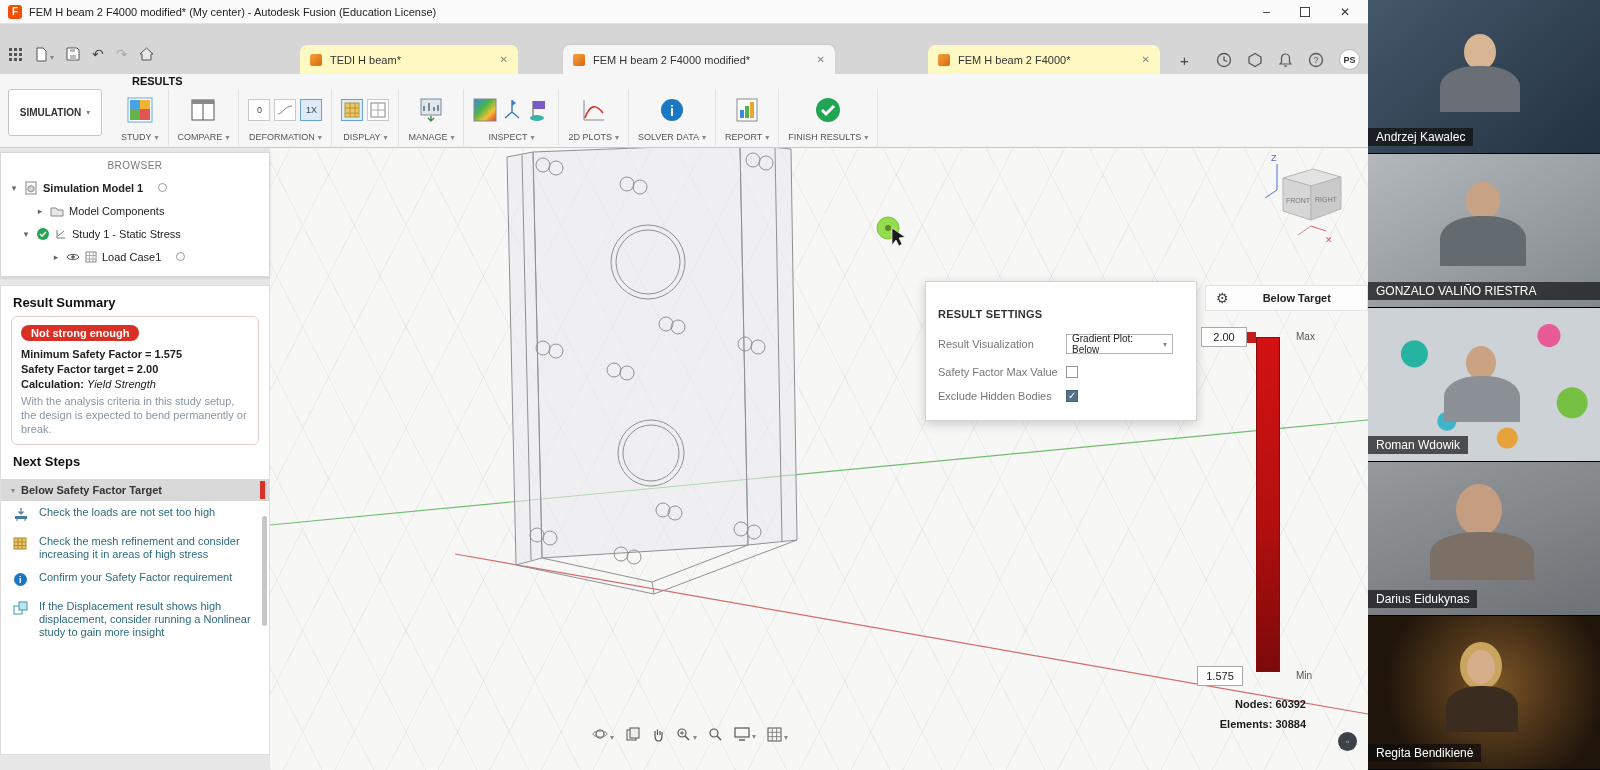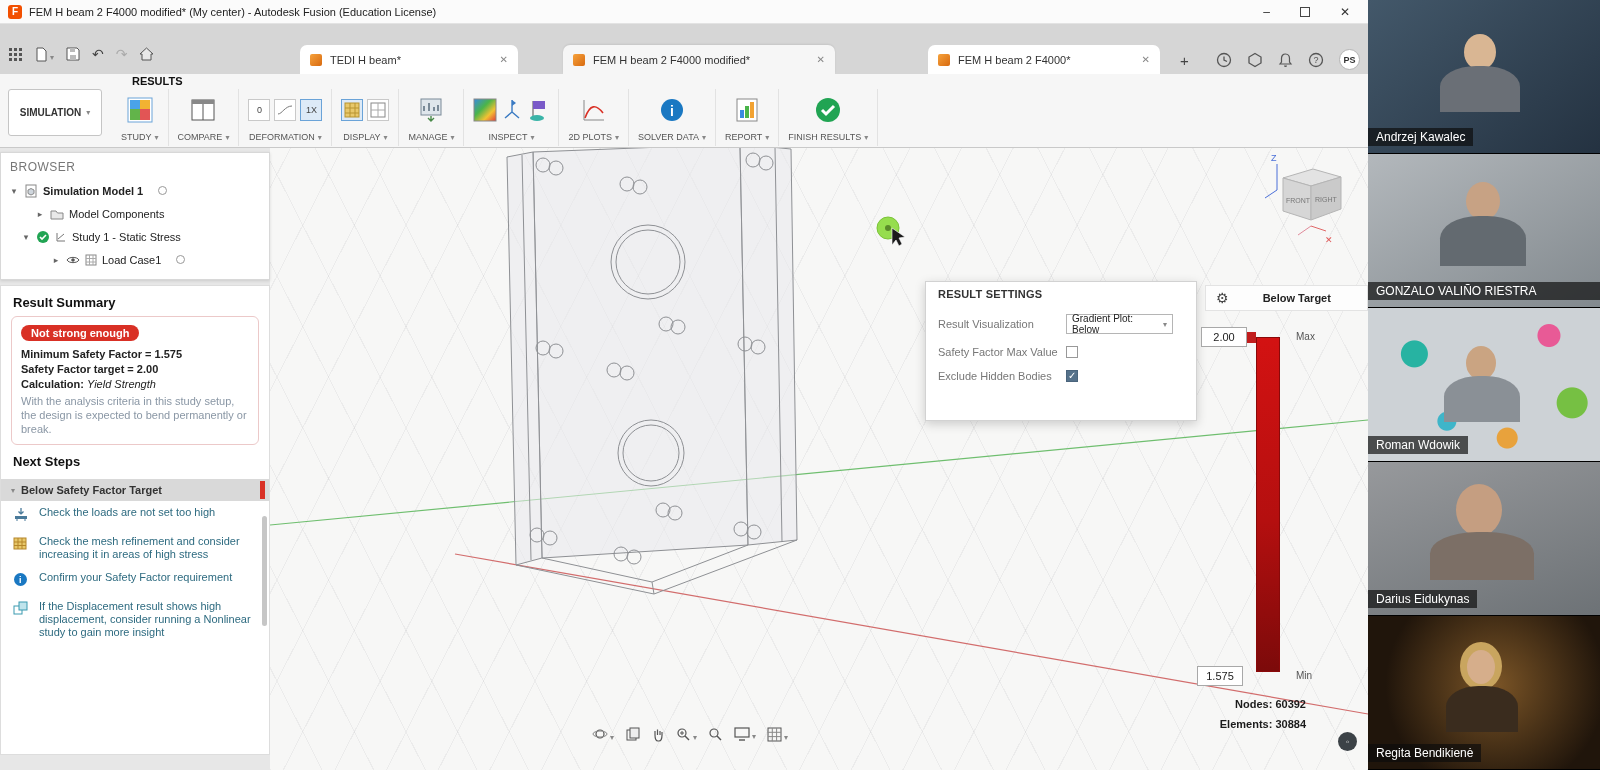--- a/index.html
+++ b/index.html
@@ -15,21 +15,21 @@
   .app-logo { width:14px; height:14px; background:#f24f00; border-radius:3px; color:#fff;
     font-size:10px; font-weight:bold; display:flex; align-items:center; justify-content:center; }
   .title { font-size:11px; color:#222; }
   .wincontrols { margin-left:auto; display:flex; align-items:center; gap:30px; padding-right:10px; color:#333; }
   .winbtn { font-size:12px; line-height:12px; }
   .maxbtn { width:10px; height:10px; border:1px solid #444; display:inline-block; }
 
   .tabstrip { position:relative; height:50px; background:#d6d6d6; }
   .qat { position:absolute; left:8px; top:22px; display:flex; gap:12px; align-items:center; color:#444; }
   .qat svg { display:block; }
-  .doctab { position:absolute; bottom:0; height:29px; background:#ffffff;
+  .doctab { position:absolute; bottom:0; height:29px; background:#fef9c3;
     border-radius:7px 7px 0 0; display:flex; align-items:center; gap:8px; padding:0 10px;
     font-size:11px; color:#333; }
   .doctab.active { background:#f6f6f6; box-shadow:0 -1px 2px rgba(0,0,0,.08); }
   .tab-close { margin-left:auto; color:#888; font-size:10px; }
   .cube-ico { width:12px; height:12px; background:linear-gradient(135deg,#f6a23c,#d86a10);
     border-radius:2px; flex:0 0 12px; }
   .newtab { position:absolute; bottom:5px; left:1180px; font-size:15px; color:#444; }
   .strip-icons { position:absolute; right:8px; bottom:4px; display:flex; gap:15px; align-items:center; color:#555; }
   .avatar { width:21px; height:21px; border-radius:50%; background:#fff; border:1px solid #b5b5b5;
     font-size:9px; font-weight:bold; color:#333; display:flex; align-items:center; justify-content:center; }
@@ -54,21 +54,21 @@
   .workarea { position:relative; height:622px; background:#e7e7e7; overflow:hidden; }
   .viewport { position:absolute; left:270px; top:0; width:1098px; height:622px; background:#f7f7f6; overflow:hidden; }
   .vgrid { position:absolute; inset:0;
     background-image:
       repeating-linear-gradient(63deg, rgba(120,120,130,.09) 0 1px, transparent 1px 46px),
       repeating-linear-gradient(-63deg, rgba(120,120,130,.09) 0 1px, transparent 1px 46px); }
   svg.overlay { position:absolute; inset:0; }
 
   .dialog { position:absolute; left:655px; top:133px; width:272px; height:140px; background:#fff;
     border:1px solid #d2d2d2; box-shadow:0 3px 10px rgba(0,0,0,.18); }
-  .dialog-title { padding:6px 12px 8px; font-weight:bold; font-size:11px; color:#333; letter-spacing:.2px; }
+  .dialog-title { padding:26px 12px 8px; font-weight:bold; font-size:11px; color:#333; letter-spacing:.2px; }
   .drow { display:flex; align-items:center; padding:6px 12px; font-size:11px; }
   .dlabel { color:#777; width:128px; }
   .dropdown { width:107px; height:20px; border:1px solid #b5b5b5; background:#fff; display:flex;
     align-items:center; justify-content:center; padding:0 5px; font-size:10px; color:#222; }
   .cb { width:12px; height:12px; border:1px solid #999; background:#fff; position:relative; }
   .cb.checked { background:#55718a; border-color:#4a647c; }
   .cb.checked::after { content:"✓"; color:#fff; font-size:10px; position:absolute; left:1px; top:-1px; }
 
   .legend-strip { position:absolute; left:935px; top:137px; width:163px; height:26px; background:#fdfdfd;
     border:1px solid #e3e3e3; display:flex; align-items:center; gap:8px; padding:0 10px; }
@@ -88,21 +88,21 @@
     color:#1b1b1b; line-height:20px; }
 
   .navbar { position:absolute; left:322px; top:578px; display:flex; gap:11px; align-items:center; color:#555; }
   .nav-item { display:flex; align-items:flex-end; gap:2px; }
   .bubble { position:absolute; left:1068px; top:584px; width:19px; height:19px; border-radius:50%;
     background:#3c4247; color:#ddd; font-size:10px; display:flex; align-items:center; justify-content:center; }
 
   
   .browser-panel { position:absolute; left:0; top:4px; width:270px; background:#fff;
     border:1px solid #d8d8d8; box-shadow:0 1px 3px rgba(0,0,0,.12); padding-bottom:8px; }
-  .bp-header { font-size:12px; color:#777; padding:7px 9px 5px; letter-spacing:.5px; }
+  .bp-header { font-size:10px; color:#777; padding:7px 9px 5px; letter-spacing:.5px;text-align:center; }
   .trow { display:flex; align-items:center; gap:5px; height:23px; font-size:11px; color:#222; }
   .chev { color:#666; font-size:9px; width:10px; text-align:center; }
   .trow b { font-weight:bold; }
   .circle-badge { width:9px; height:9px; border:1px solid #999; border-radius:50%; margin-left:10px; }
 
   
   .safety-panel { position:absolute; left:0; top:137px; width:270px; height:470px; background:#fff;
     border:1px solid #ddd; overflow:hidden; }
   .sp-title { display:flex; align-items:center; gap:8px; padding:10px 12px 9px; border-bottom:1px solid #e5e5e5; }
   .red-dot { width:11px; height:11px; border-radius:50%; background:#d93025; }

